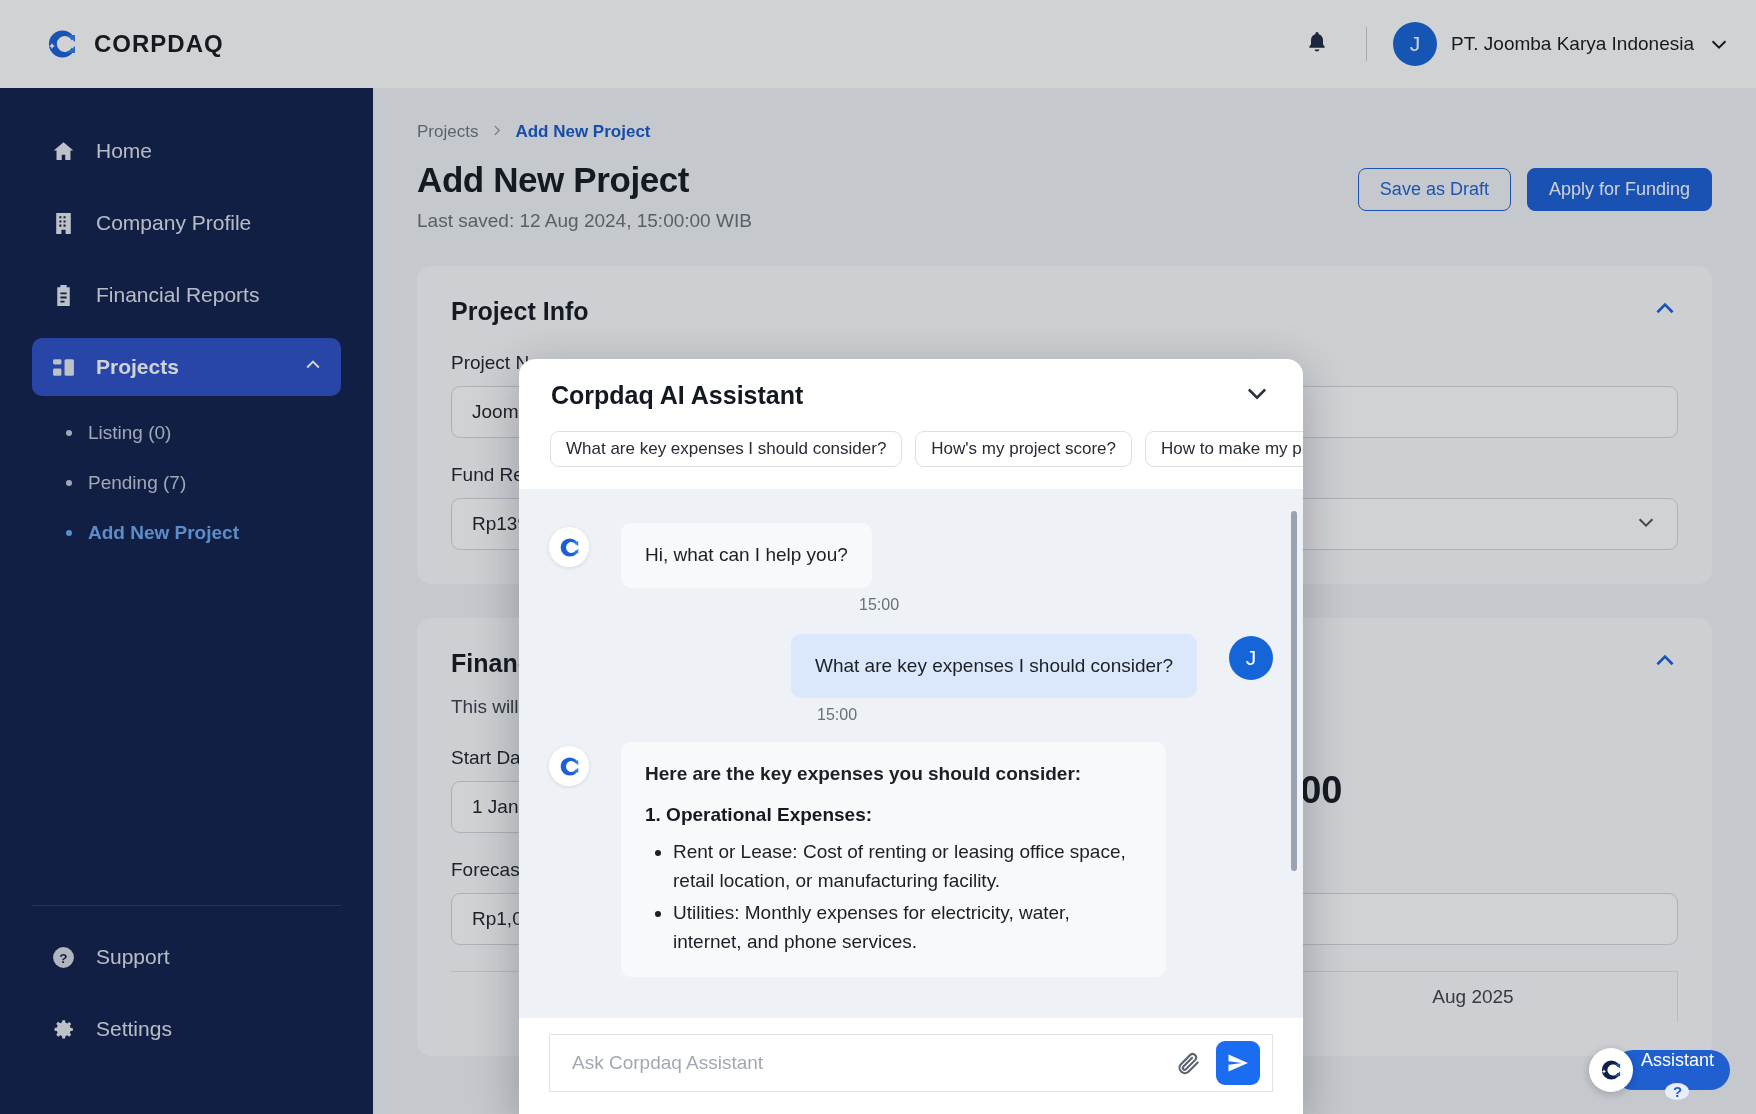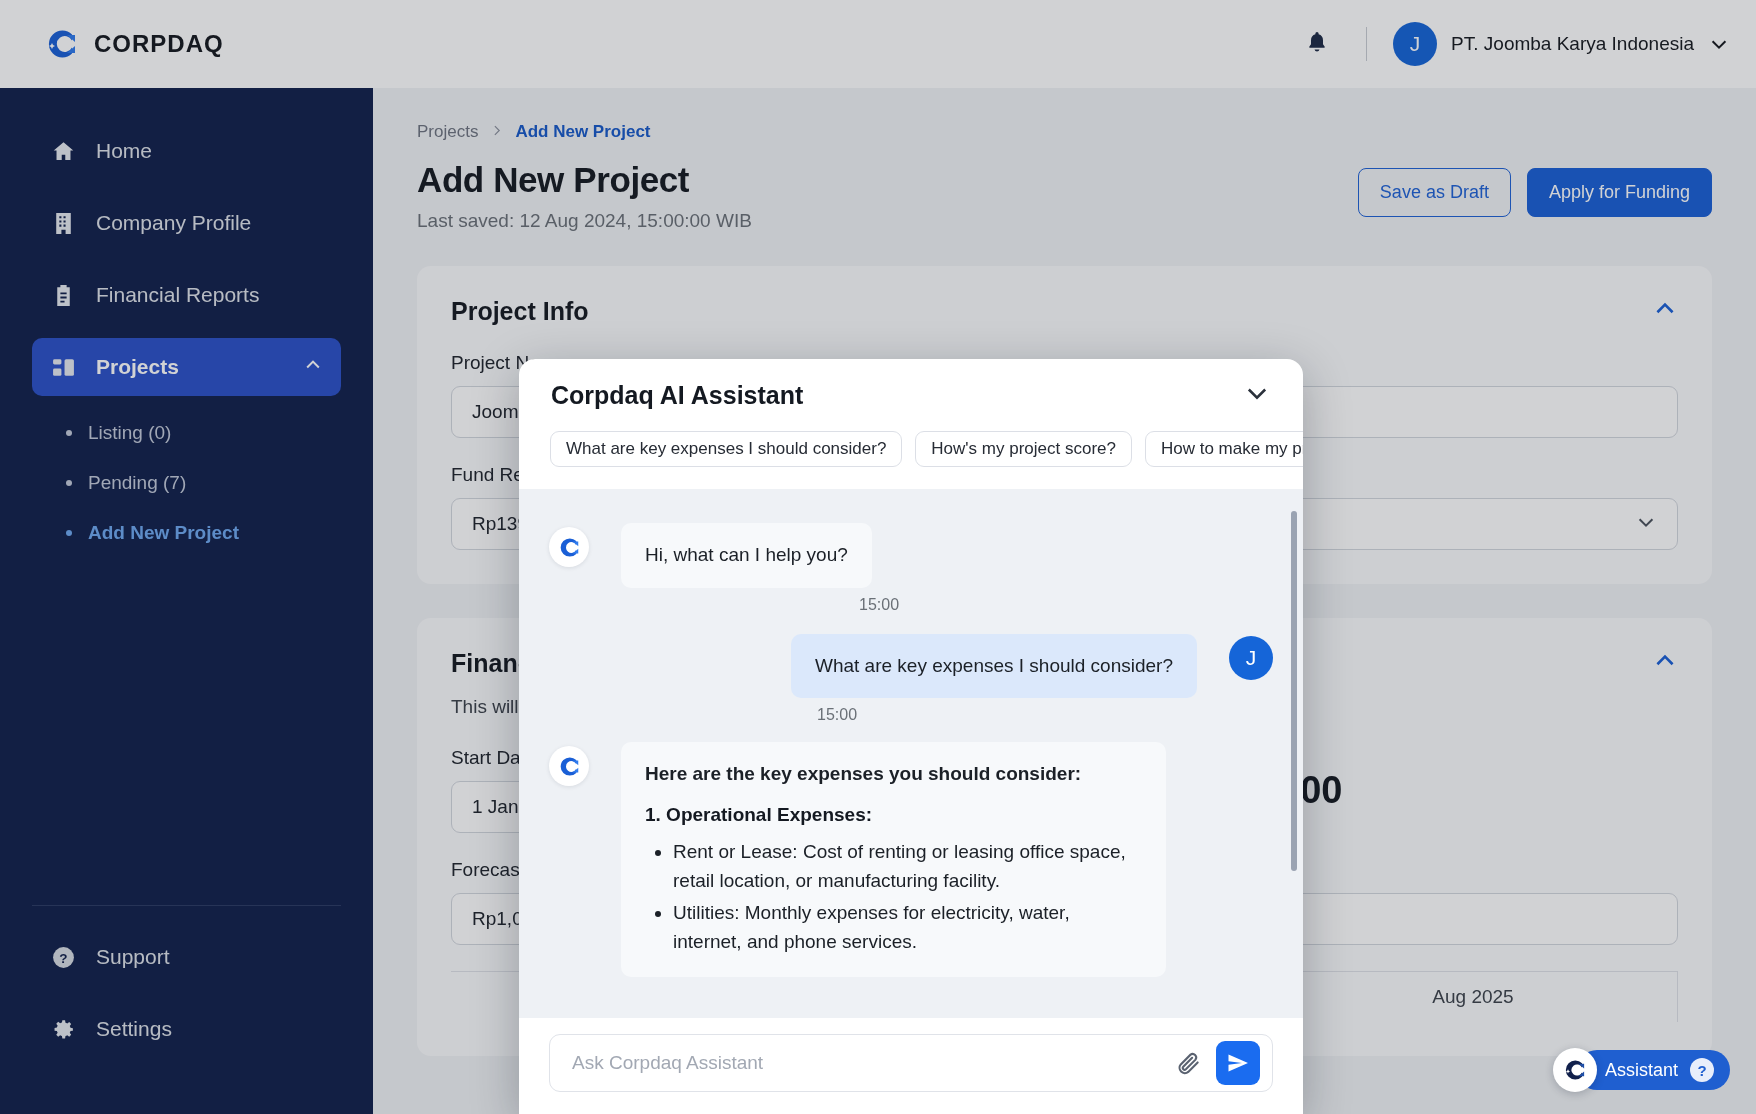--- a/index.html
+++ b/index.html
@@ -75,21 +75,21 @@
     padding: 34px 44px 0 44px;
   }
   .crumbs { display: flex; align-items: center; gap: 12px; font-size: 17px; color: #6e7480; }
   .crumbs .sep svg { width: 13px; height: 13px; stroke: #8b919c; fill:none; stroke-width: 2.2; }
   .crumbs .cur { color: #1759c9; font-weight: bold; }
   .page-head { display: flex; align-items: flex-start; margin-top: 18px; }
   .page-title { font-size: 35px; font-weight: bold; color: #141921; letter-spacing: -0.4px; }
   .page-sub { font-size: 19px; color: #6a7077; margin-top: 10px; }
   .head-actions { margin-left: auto; display: flex; gap: 16px; padding-top: 8px; }
   .btn {
-    height: 49px; padding: 0 21px; border-radius: 8px; font-size: 18px;
+    height: 43px; padding: 0 21px; border-radius: 8px; font-size: 18px;
     display: flex; align-items: center; cursor: pointer; font-weight: 500;
   }
   .btn-outline { border: 1.6px solid #1f62d6; color: #1f62d6; background: transparent; }
   .btn-primary { background: #1a5fd6; color: #fff; border: 1.6px solid #1a5fd6; }
 
   .card {
     background: #fbfcfd; border-radius: 14px; margin-top: 34px;
     padding: 30px 34px 34px 34px;
   }
   .card-head { display: flex; align-items: center; }
@@ -171,21 +171,21 @@
   .ans-ul { margin: 8px 0 0 28px; }
   .ans-ul li { font-size: 19px; color: #1b2027; line-height: 1.55; margin-bottom: 2px; }
   .scroll-track {
     position: absolute; right: 6px; top: 22px; width: 6px; height: 360px;
     background: #9aa3b2; border-radius: 4px;
   }
   .chat-foot {
     flex: none; background: #fff; padding: 16px 30px 22px 30px;
   }
   .chat-input {
-    height: 58px; border: 1.4px solid #e0e3e9; border-radius: 11px;
+    height: 58px; border: 1.4px solid #e0e3e9; border-radius: 0;
     display: flex; align-items: center; padding: 0 12px 0 22px; gap: 14px;
   }
   .chat-input input {
     flex: 1; border: 0; outline: 0; font-size: 19px; color: #20252d;
     font-family: "Liberation Sans", sans-serif; background: transparent;
   }
   .chat-input input::placeholder { color: #a2a8b3; }
   .clip { width: 26px; height: 26px; cursor: pointer; }
   .clip svg { width: 26px; height: 26px; stroke: #5a6troke; }
   .send {
@@ -201,21 +201,21 @@
   }
   .fab-logo {
     width: 44px; height: 44px; border-radius: 50%; background: #fff;
     display: flex; align-items: center; justify-content: center;
     box-shadow: 0 2px 8px rgba(15,25,45,0.22); position: relative; z-index: 2;
   }
   .fab-logo svg { width: 28px; height: 28px; }
   .fab-pill {
     height: 40px; background: #1f5fd0; border-radius: 20px; color: #fff;
     display: flex; align-items: center; gap: 12px; padding: 0 16px 0 28px;
-    margin-left: -20px; font-size: 18px; font-weight: 500; cursor: pointer;
+    margin-left: -20px; font-size: 18px; font-weight: 500; cursor: pointer; flex-direction: column;
   }
   .fab-q {
     width: 24px; height: 24px; border-radius: 50%; background: #e8eefb;
     color: #1f5fd0; display: flex; align-items: center; justify-content: center;
     font-size: 15px; font-weight: bold;
   }
 </style>
 </head>
 <body>
 

